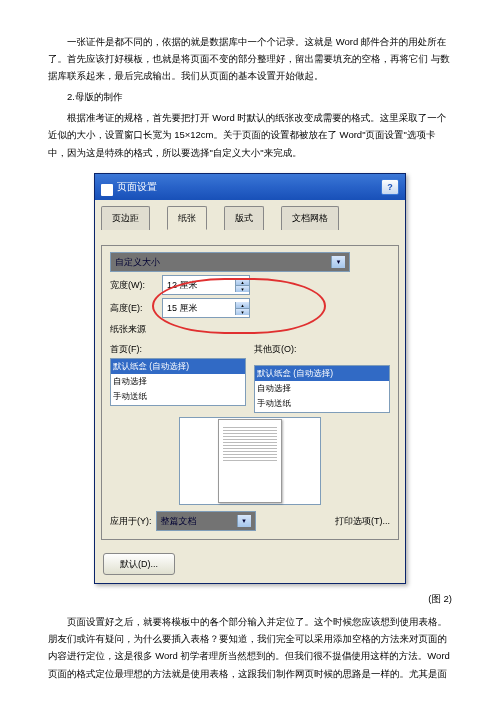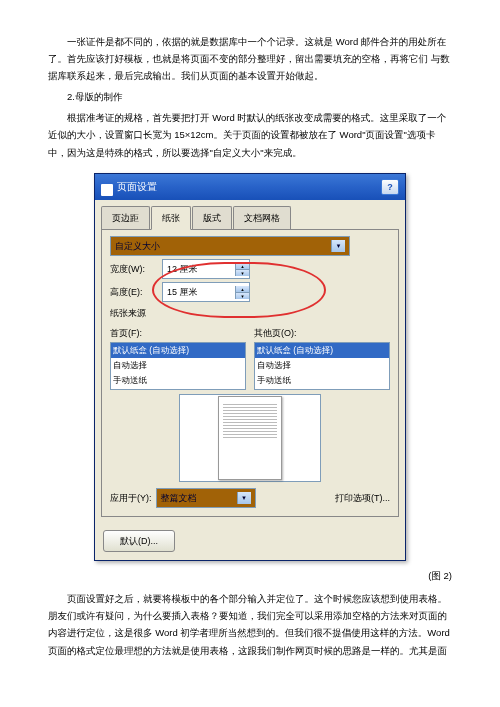--- a/index.html
+++ b/index.html
@@ -6,27 +6,27 @@
 .page{padding:30px 48px 20px 48px;font-size:9.5px;line-height:1.8;color:#000}
 .para{text-indent:2em;margin:3px 0}
 .sub{text-indent:2em;margin:4px 0}
 .caption{text-align:right;margin:6px 0}
 .dialog-wrap{text-align:center;margin:12px 0 4px 0}
 .dialog{display:inline-block;width:310px;background:#ece9d8;border:1px solid #0a246a;font-family:Tahoma,"SimSun",sans-serif;font-size:9px;text-align:left;box-shadow:2px 2px 4px rgba(0,0,0,0.3)}
 .titlebar{background:linear-gradient(to bottom,#3b77d6 0%,#2862c8 50%,#1850b8 100%);color:#fff;padding:4px 6px;display:flex;align-items:center;justify-content:space-between;font-size:10px}
 .titlebar-left{display:flex;align-items:flex-end;gap:4px}
 .titlebar-icon{width:12px;height:12px;background:#fff;border-radius:1px}
 .help-btn{background:linear-gradient(to bottom,#fefefe,#c8d8f0);color:#1850b8;width:16px;height:14px;border:1px solid #3b77d6;border-radius:2px;display:flex;align-items:center;justify-content:center;font-size:9px;font-weight:bold}
-.tabs{display:flex;padding:6px 6px 0 6px;gap:0}
+.tabs{display:flex;padding:6px 6px 16px 6px;gap:16px}
 .tab{padding:3px 10px;border:1px solid #888;border-bottom:none;background:#ece9d8;position:relative;font-size:9px;border-radius:2px 2px 0 0;margin-right:1px}
 .tab.active{background:#ece9d8;border-bottom:1px solid #ece9d8;z-index:2}
 .tab:not(.active){background:#e0ddd0}
 .tabbody{border:1px solid #888;margin:0 6px 6px 6px;padding:6px 8px 8px 8px;background:#ece9d8;position:relative;top:-1px}
 .group-label{font-size:9px;margin:2px 0 3px 0}
-.dropdown{background:#a16207;border:1px solid #7f9db9;padding:1px 4px;font-size:9px;display:flex;justify-content:space-between;align-items:center;color:#003;width:230px}
+.dropdown{background:#737373;border:1px solid #7f9db9;padding:1px 4px;font-size:9px;display:flex;justify-content:space-between;align-items:center;color:#003;width:230px}
 .dropdown .arrow{width:13px;height:12px;background:linear-gradient(to bottom,#d6e6fb,#a6c6eb);border-left:1px solid #7f9db9;display:flex;align-items:center;justify-content:center;font-size:7px}
 .row{display:flex;align-items:center;margin:3px 0;gap:4px}
 .row label{width:48px;font-size:9px}
 .spinner{background:#fff;border:1px solid #7f9db9;padding:1px 4px;font-size:9px;display:flex;justify-content:space-between;align-items:center;width:78px}
 .spin-btns{display:flex;flex-direction:column;width:13px;border-left:1px solid #7f9db9;margin:-1px -4px -1px 0}
 .spin-btns span{height:6px;background:linear-gradient(to bottom,#d6e6fb,#a6c6eb);font-size:5px;text-align:center;line-height:6px;border-bottom:1px solid #7f9db9}
 .spin-btns span:last-child{border-bottom:none}
 .redcircle{border:2.5px solid #e03030;border-radius:50%/60%;position:absolute;width:170px;height:52px;left:42px;top:26px;pointer-events:none}
 .sizebox{position:relative}
 .src{display:flex;gap:8px;margin-top:2px}
@@ -101,21 +101,21 @@
         <div class="src">
           <div class="col">
             <div style="font-size:9px;margin-bottom:1px">首页(F):</div>
             <div class="listbox">
               <div class="sel">默认纸盒 (自动选择)</div>
               <div>自动选择</div>
               <div>手动送纸</div>
             </div>
           </div>
           <div class="col">
-            <div style="font-size:9px;margin-bottom:1px">其他页(O):</div>
+            <div style="font-size:9px;margin-bottom:8px">其他页(O):</div>
             <div class="listbox">
               <div class="sel">默认纸盒 (自动选择)</div>
               <div>自动选择</div>
               <div>手动送纸</div>
             </div>
           </div>
         </div>
         <div class="preview">
           <div class="preview-page">
             <div></div>

